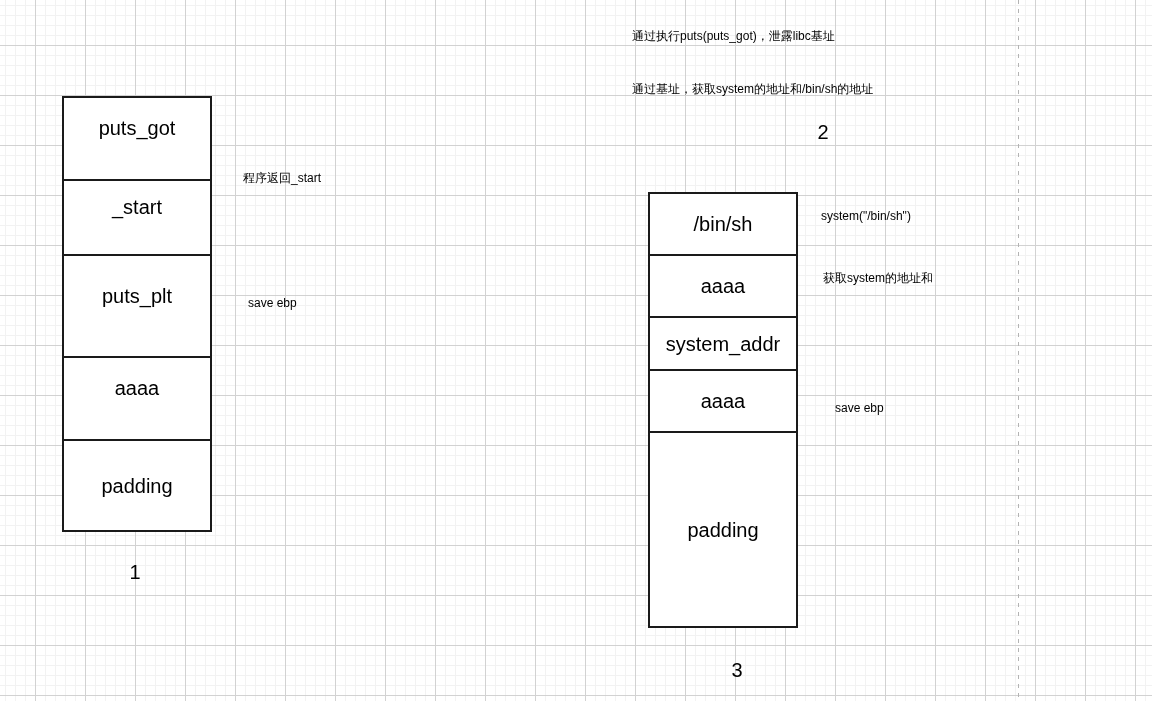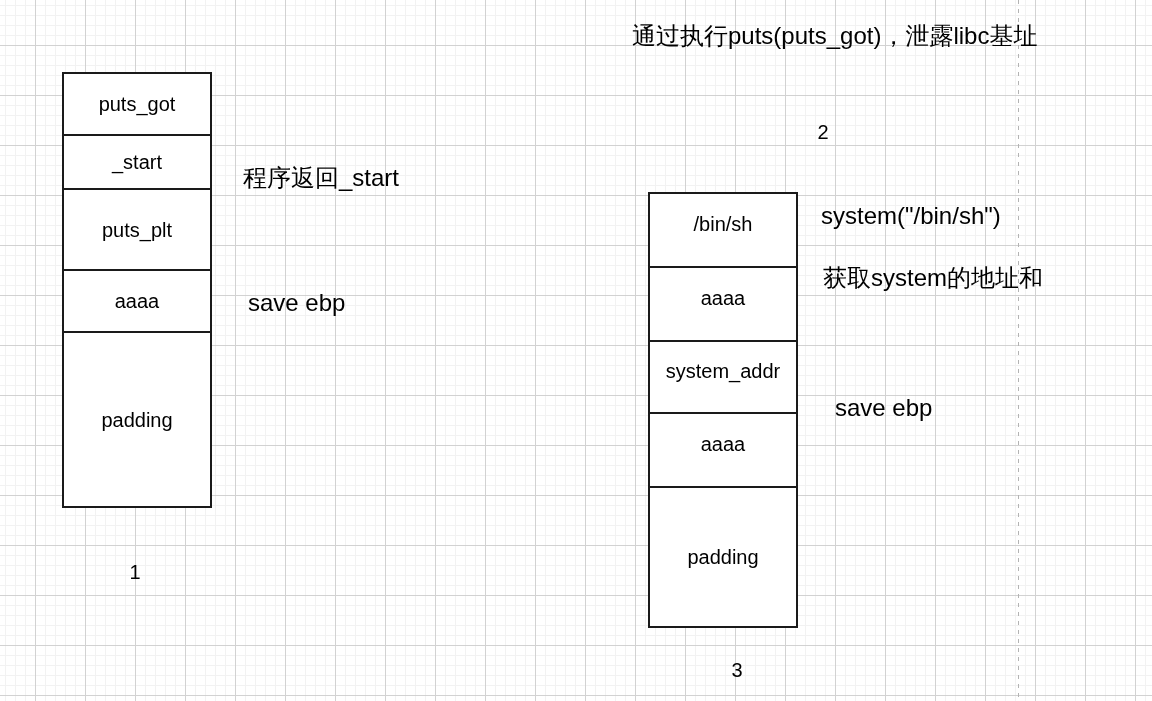--- a/index.html
+++ b/index.html
@@ -30,33 +30,33 @@
       transparent 9px);
   }
   .stack{
     position:absolute;
     width:150px;height:436px;
     box-sizing:border-box;
     border:2px solid var(--stroke,#1a1a1a);
     background:#fff;
     display:flex;flex-direction:column;
   }
-  .stack1{left:62px;top:72px;}
-  .stack3{left:648px;top:192px;gap:12px;}
+  .stack1{left:62px;top:96px;gap:21px;}
+  .stack3{left:648px;top:192px;}
   .cell{
     box-sizing:border-box;
     display:flex;align-items:center;justify-content:center;
     font-size:20px;line-height:1.2;
     border-top:2px solid var(--stroke,#1a1a1a);
     overflow:hidden;
   }
   .cell:first-child{border-top:none;}
   .ann{
     position:absolute;
-    font-size:24px;line-height:1.2;
+    font-size:12px;line-height:1.2;
     white-space:nowrap;
     transform:translateY(-50%);
   }
   .caption{
     position:absolute;
     font-size:20px;line-height:1.2;
     transform:translate(-50%,-50%);
   }
 </style>
 </head>
@@ -82,30 +82,31 @@
     <div class="cell" style="flex:1">
       <span>padding</span>
     </div>
   </div>
 
   <div class="ann" style="left:243px;top:178px">程序返回_start</div>
   <div class="ann" style="left:248px;top:303px">save ebp</div>
   <div class="caption" style="left:135px;top:572px">1</div>
 
   <div class="ann" style="left:632px;top:36px">通过执行puts(puts_got)，泄露libc基址</div>
+  <div class="ann" style="left:632px;top:89px">通过基址，获取system的地址和/bin/sh的地址</div>
   <div class="caption" style="left:823px;top:132px">2</div>
 
   <div class="stack stack3">
     <div class="cell" style="height:60px">
       <span>/bin/sh</span>
     </div>
     <div class="cell" style="height:62px">
       <span>aaaa</span>
     </div>
-    <div class="cell" style="height:60px">
+    <div class="cell" style="height:53px">
       <span>system_addr</span>
     </div>
     <div class="cell" style="height:62px">
       <span>aaaa</span>
     </div>
     <div class="cell" style="flex:1">
       <span>padding</span>
     </div>
   </div>
 

